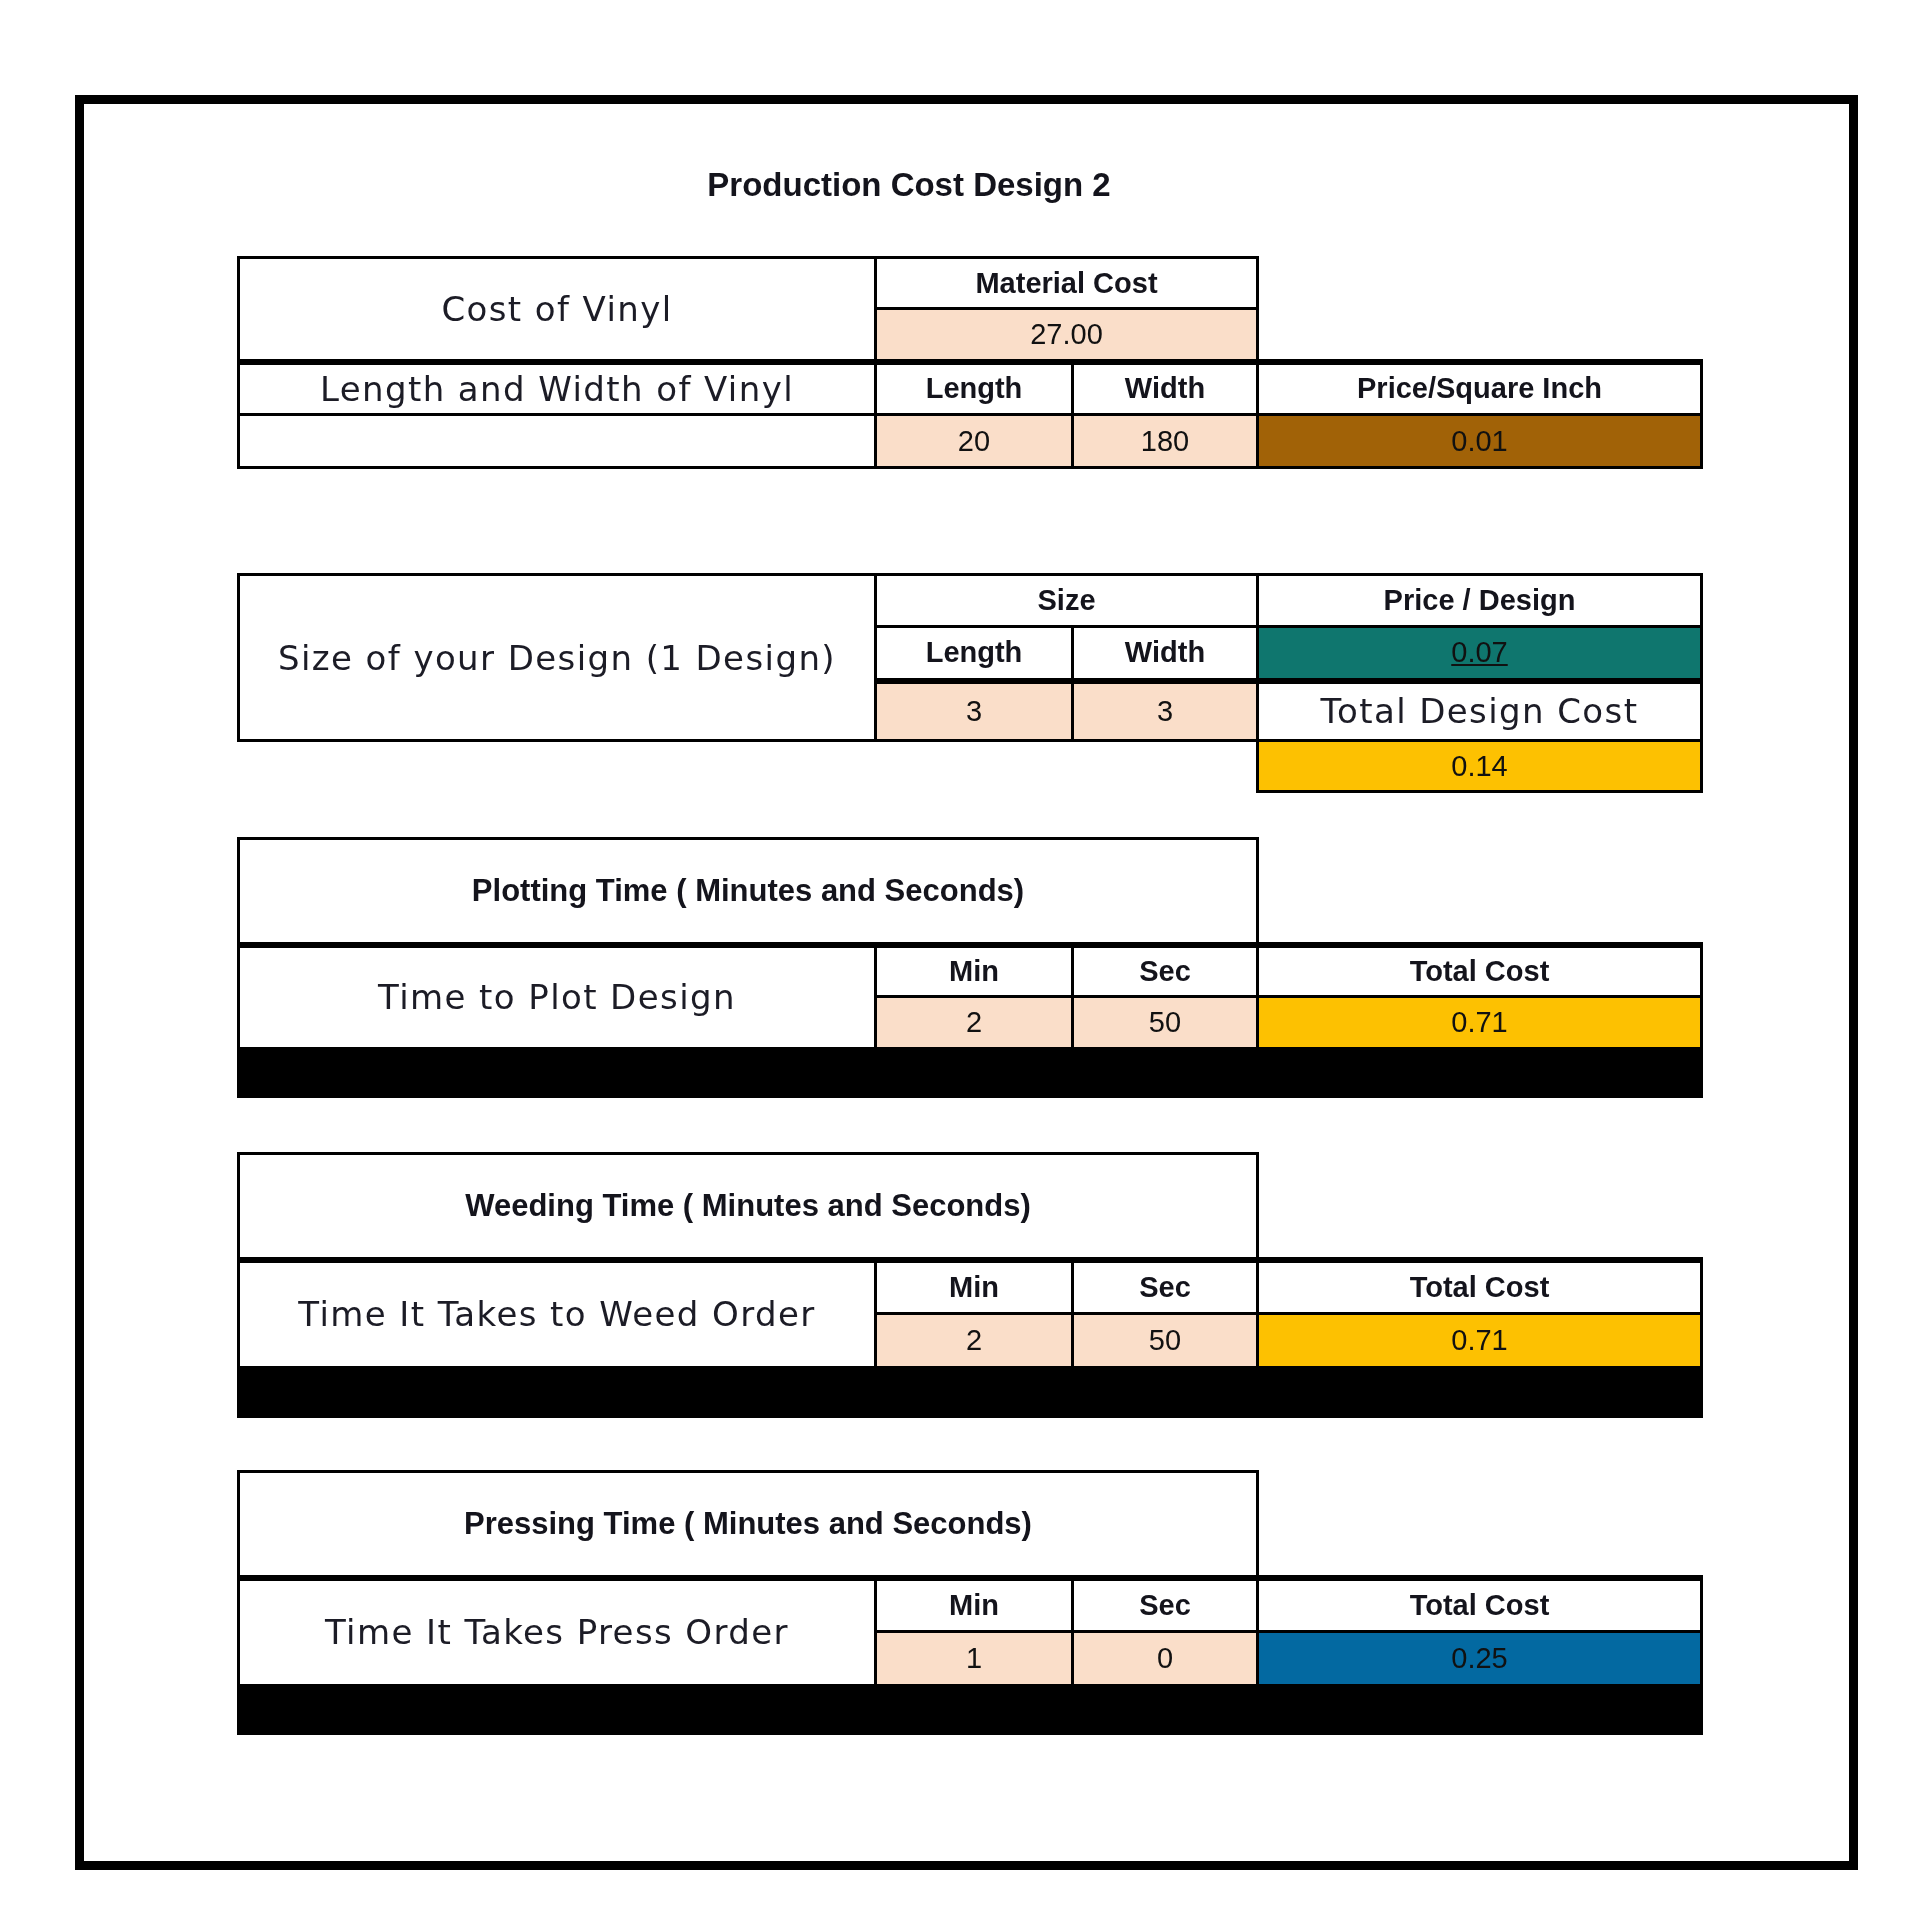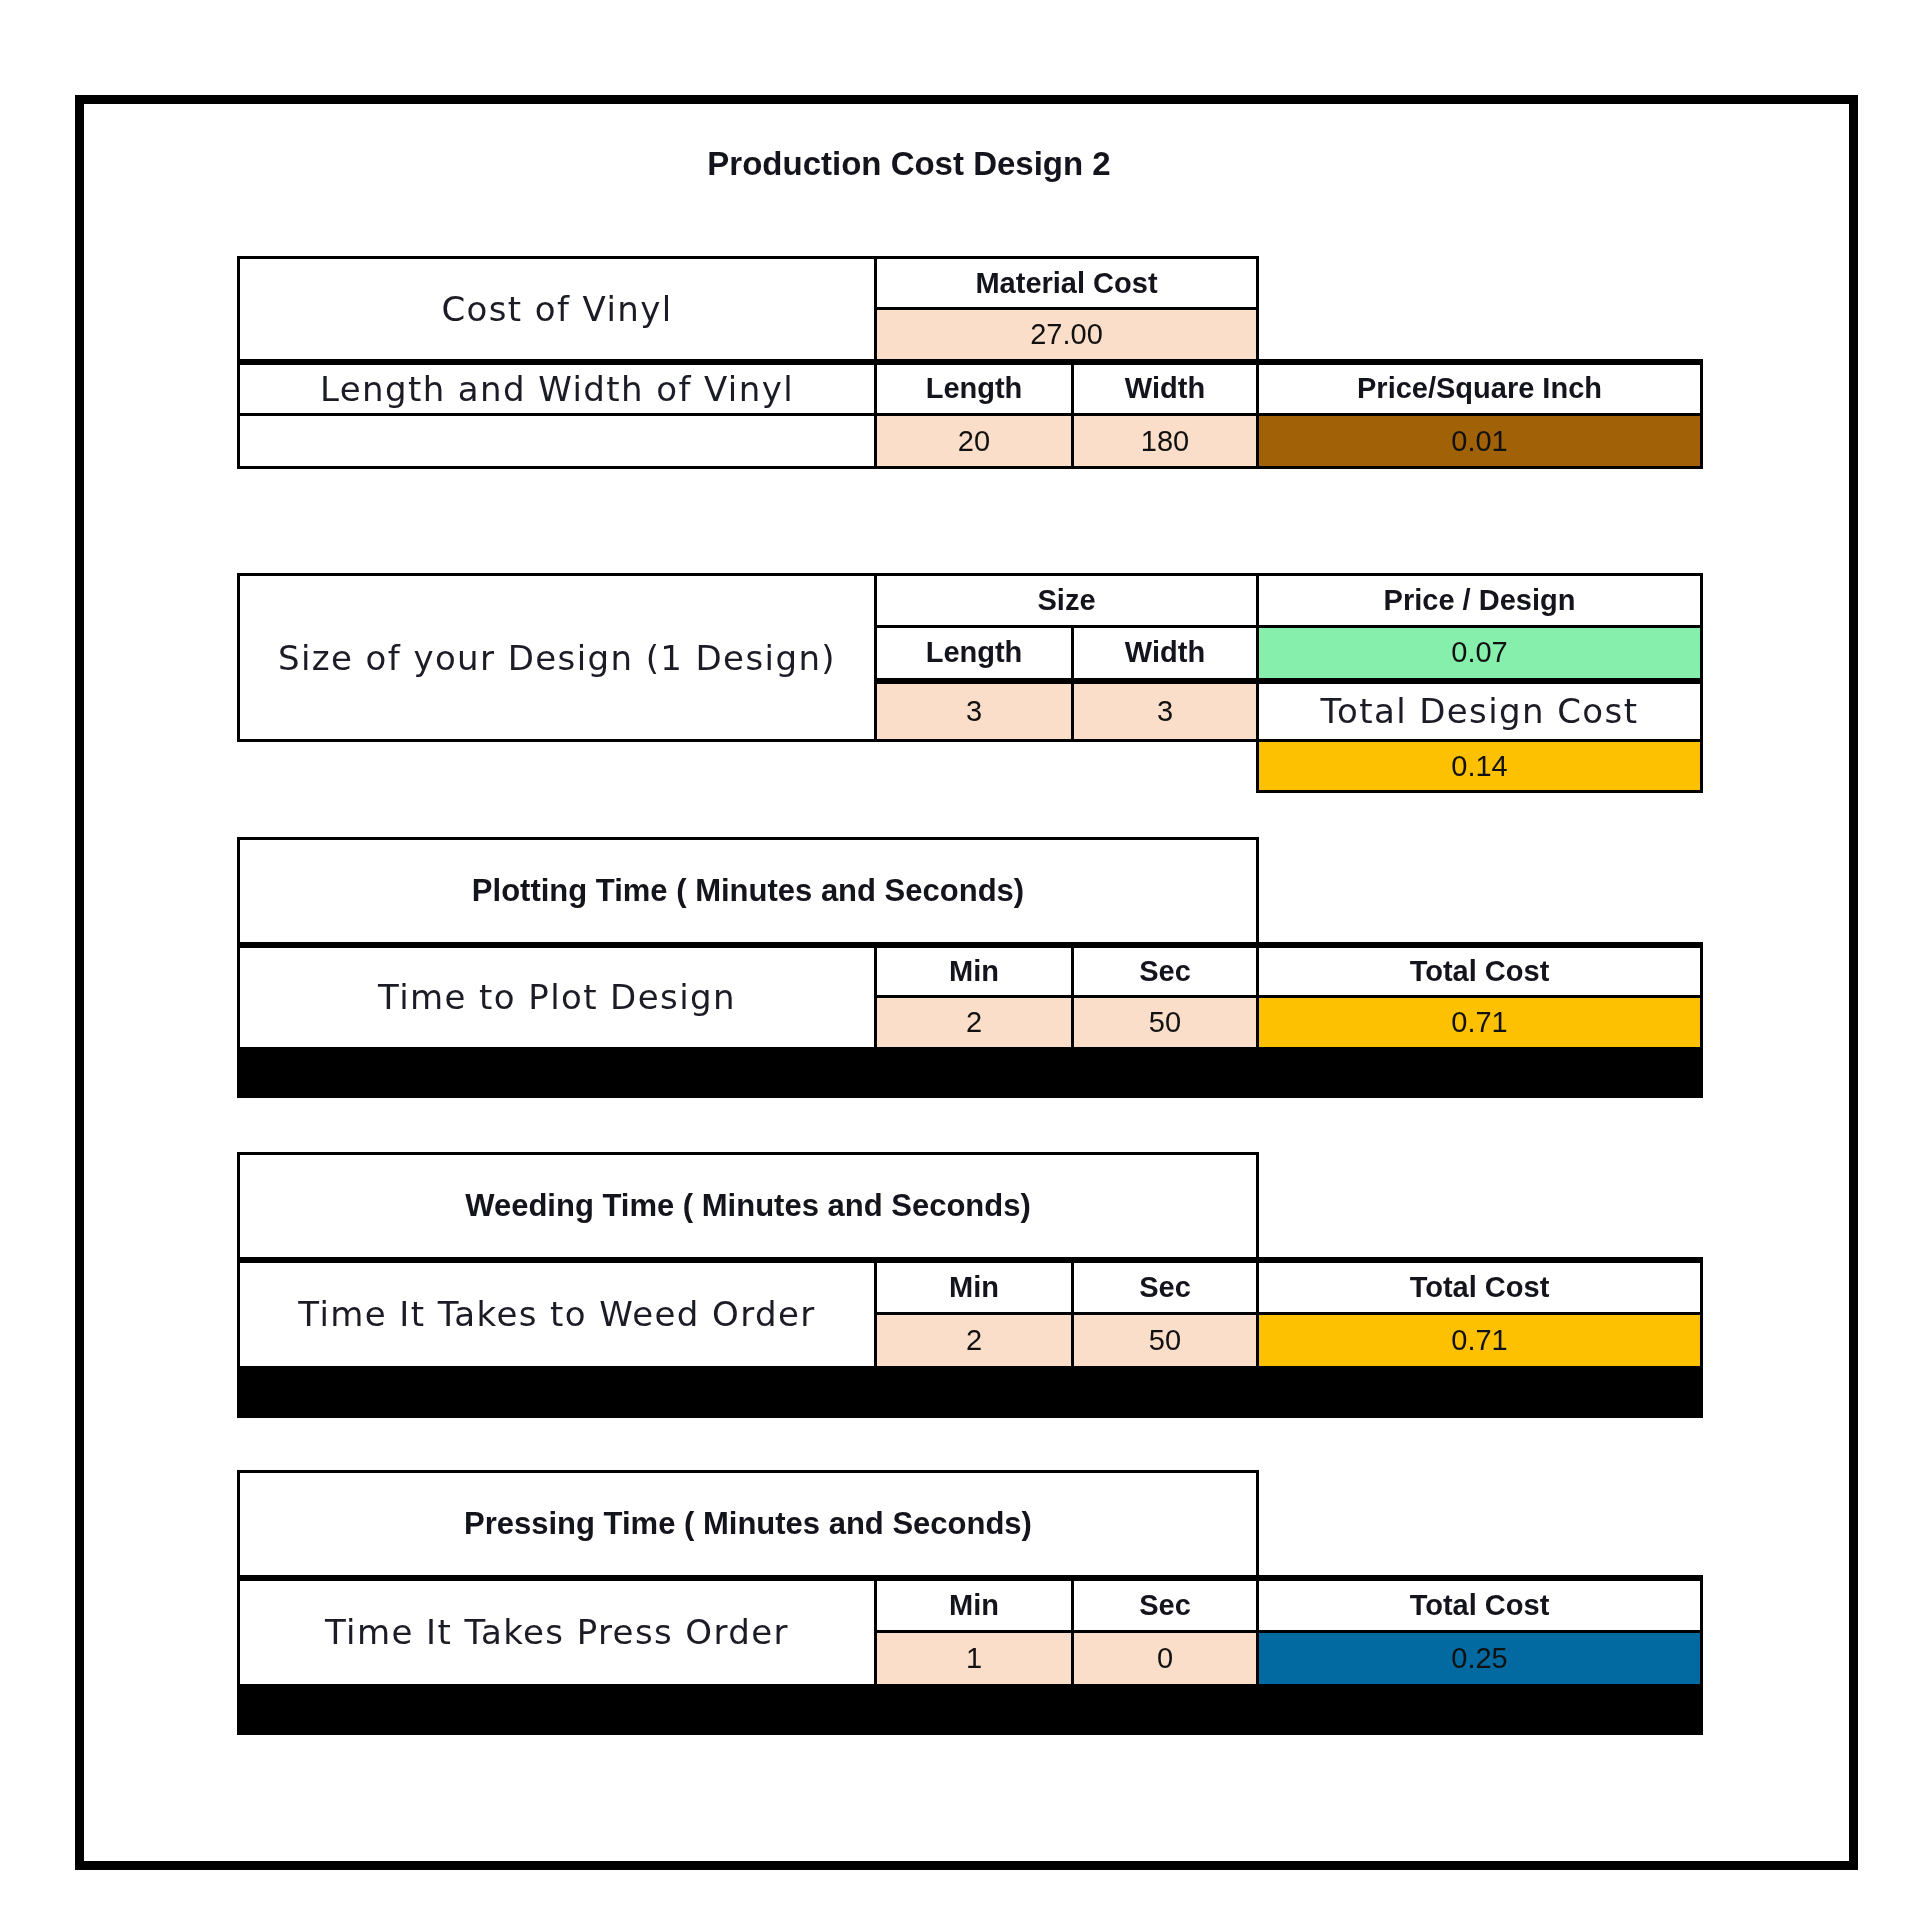--- a/index.html
+++ b/index.html
@@ -15,21 +15,21 @@
     position: absolute;
     left: 75px;
     top: 95px;
     width: 1765px;
     height: 1757px;
     border: 9.7px solid #000000;
   }
   .doc-title {
     position: absolute;
     left: 237px;
-    top: 145px;
+    top: 166px;
     width: 1464px;
     text-align: center;
     transform: translateX(-60px);
     font-size: 33px;
     font-weight: bold;
     color: #14141c;
   }
   table.sheet {
     position: absolute;
     left: 237px;
@@ -116,21 +116,21 @@
       </colgroup>
     <tbody>
         <tr style="height:52px;">
       <td rowspan="3" class="label">Size of your Design (1 Design)</td>
       <td colspan="2" class="hdr">Size</td>
       <td class="hdr">Price / Design</td>
     </tr>
     <tr style="height:54px;">
       <td class="hdr">Length</td>
       <td class="hdr">Width</td>
-      <td class="orange" style="background-color: #86efac;">0.07</td>
+      <td class="orange" style="background-color: #0f766e; text-decoration: underline;">0.07</td>
     </tr>
     <tr style="height:60px;">
       <td class="pink sep" style="background-color: rgb(250, 222, 201);">3</td>
       <td class="pink sep" style="background-color: rgb(250, 222, 201);">3</td>
       <td class="label sep">Total Design Cost</td>
     </tr>
     <tr style="height:51px;">
       <td colspan="3" class="ghost"></td>
       <td class="orange" style="background-color: rgb(253, 193, 1);">0.14</td>
     </tr>

